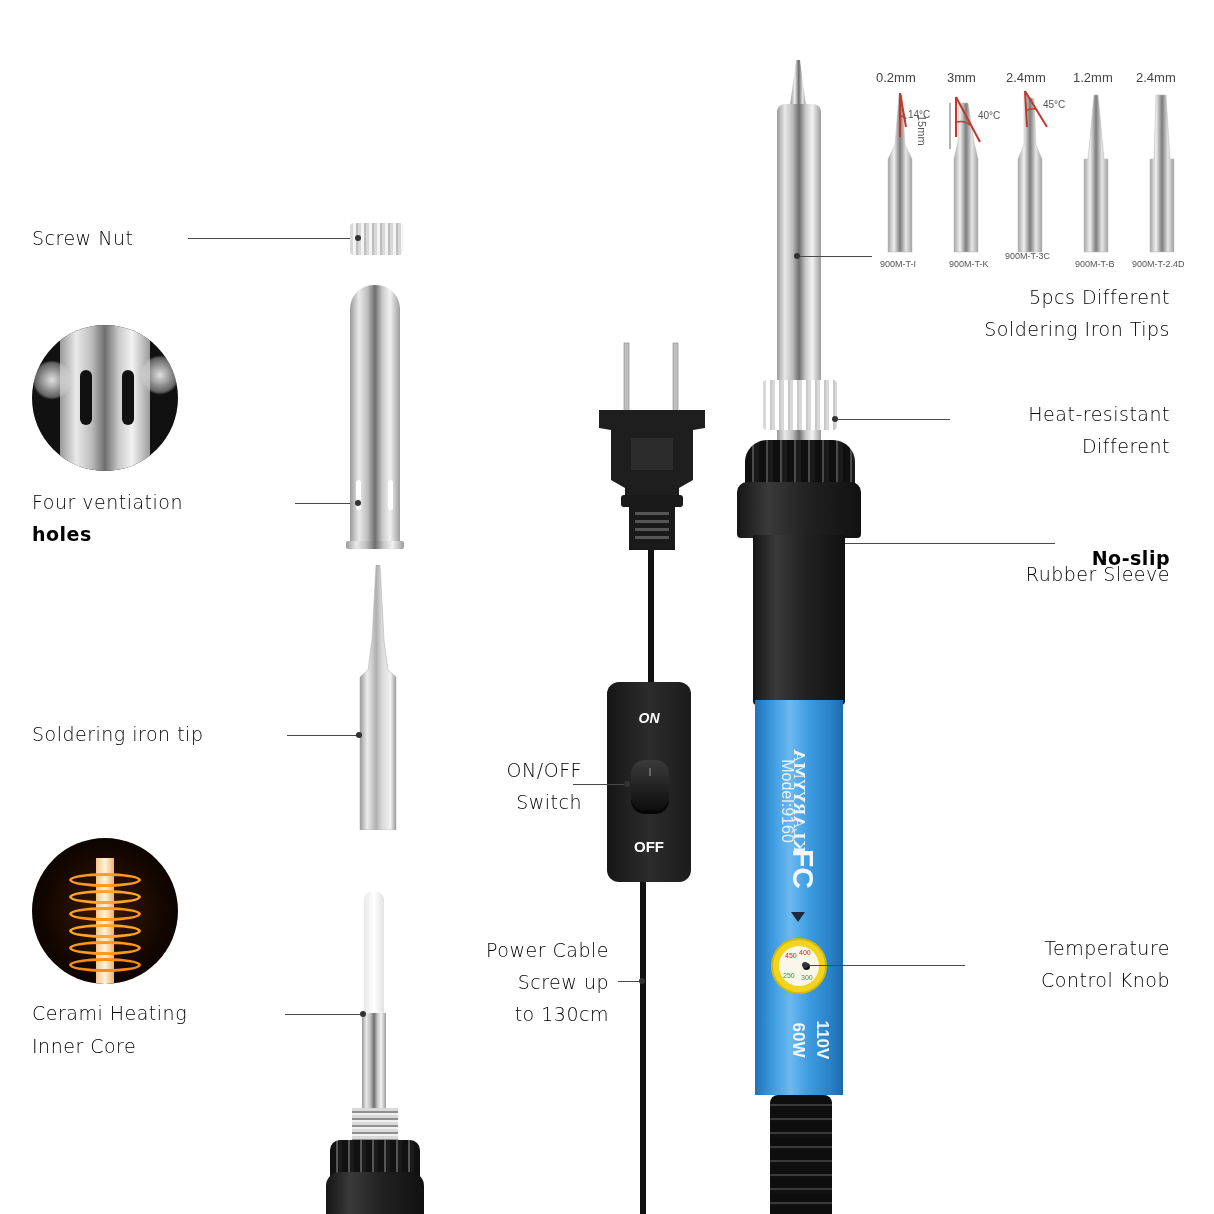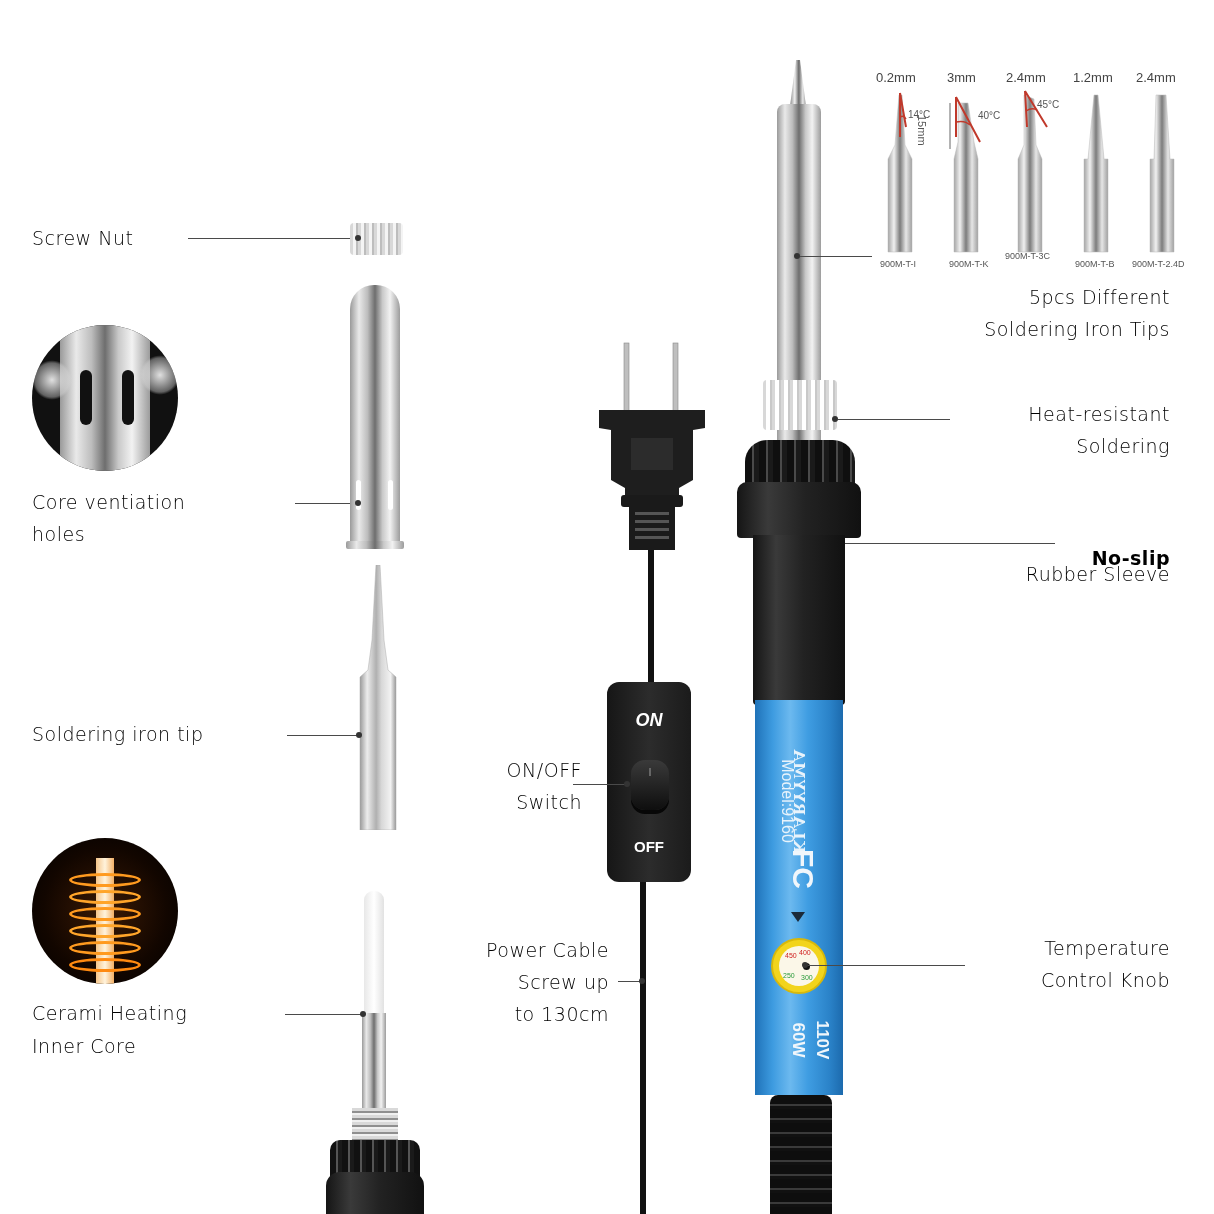--- a/index.html
+++ b/index.html
@@ -25,22 +25,22 @@
 <div class="dot" style="left:355px; top:235px;"></div>
 
 <div class="abs" style="left:32px; top:325px; width:146px; height:146px; border-radius:50%; overflow:hidden; background:#111;">
   <div class="abs metal" style="left:28px; top:0; width:90px; height:146px;"></div>
   <div class="abs" style="left:48px; top:45px; width:12px; height:55px; border-radius:6px; background:#111;"></div>
   <div class="abs" style="left:90px; top:45px; width:12px; height:55px; border-radius:6px; background:#111;"></div>
   <div class="abs" style="left:0; top:35px; width:40px; height:40px; border-radius:50%; background:radial-gradient(circle,#e0e0e0 0%,rgba(220,220,220,0.4) 60%,transparent 70%);"></div>
   <div class="abs" style="left:108px; top:30px; width:40px; height:40px; border-radius:50%; background:radial-gradient(circle,#e0e0e0 0%,rgba(220,220,220,0.4) 60%,transparent 70%);"></div>
 </div>
 
-<div class="label" style="left:32px; top:486px;">Core ventiation</div>
-<div class="label" style="left:32px; top:518px;">holes</div>
+<div class="label" style="left:32px; top:486px;">Four ventiation</div>
+<div class="label" style="left:32px; top:518px;font-weight:bold;">holes</div>
 <div class="leader" style="left:295px; top:503px; width:62px;"></div>
 
 <div class="abs metal" style="left:350px; top:285px; width:50px; height:262px; border-radius:24px 24px 3px 3px;">
   <div class="abs" style="left:6px; top:195px; width:5px; height:30px; border-radius:3px; background:#fff;"></div>
   <div class="abs" style="left:38px; top:195px; width:5px; height:30px; border-radius:3px; background:#fff;"></div>
 </div>
 <div class="abs metal" style="left:346px; top:541px; width:58px; height:8px; border-radius:2px;"></div>
 <div class="dot" style="left:355px; top:500px;"></div>
 
 <div class="label" style="left:32px; top:718px;">Soldering iron tip</div>
@@ -96,21 +96,21 @@
         <rect x="38" y="180" width="34" height="3"></rect>
         <rect x="38" y="188" width="34" height="3"></rect>
         <rect x="38" y="196" width="34" height="3"></rect>
       </g>
   </svg>
 </div>
 
 <div class="abs" style="left:648px; top:550px; width:6px; height:132px; background:#111;"></div>
 
 <div class="abs" style="left:607px; top:682px; width:84px; height:200px; border-radius:12px; background:linear-gradient(90deg,#161616,#2c2c2c,#1b1b1b);">
-  <div class="abs" style="left:0; width:84px; top:28px; text-align:center; color:#fff; font-family:'Liberation Sans',sans-serif; font-weight:bold; font-style:italic; font-size:18px;">ON</div>
+  <div class="abs" style="left:0; width:84px; top:28px; text-align:center; color:#fff; font-family:'Liberation Sans',sans-serif; font-weight:bold; font-style:italic; font-size:14px;">ON</div>
   <div class="abs" style="left:24px; top:78px; width:38px; height:50px; border-radius:14px; background:linear-gradient(180deg,#3a3a3a,#0e0e0e); box-shadow:0 4px 0 #070707;">
     <div class="abs" style="left:18px; top:8px; width:2px; height:8px; background:#666;"></div>
   </div>
   <div class="abs" style="left:0; width:84px; top:156px; text-align:center; color:#fff; font-family:'Liberation Sans',sans-serif; font-weight:bold; font-size:15px;">OFF</div>
 </div>
 
 <div class="abs" style="left:640px; top:882px; width:6px; height:332px; background:#111;"></div>
 
 <div class="label right" style="right:632px; top:754px;">ON/OFF</div>
 <div class="label right" style="right:632px; top:786px;">Switch</div>
@@ -212,33 +212,33 @@
     <path d="M30 30 Q34 28 36 32" stroke="#c0392b" stroke-width="1.5" fill="none"></path>
     <path d="M86 10 L86 50 M86 10 L110 55" stroke="#c0392b" stroke-width="2" fill="none"></path>
     <path d="M86 35 Q95 33 100 38" stroke="#c0392b" stroke-width="1.5" fill="none"></path>
     <path d="M155 4 L157 40 M155 4 L177 40" stroke="#c0392b" stroke-width="2" fill="none"></path>
     <path d="M156 24 Q162 20 167 23" stroke="#c0392b" stroke-width="1.5" fill="none"></path>
     <line x1="80" y1="16" x2="80" y2="62" stroke="#666" stroke-width="1"></line>
   </svg>
 
   <div class="tip-small-label red-free" style="left:38px; top:44px; font-size:10px;">14°C</div>
   <div class="tip-small-label" style="left:108px; top:45px; font-size:10px;">40°C</div>
-  <div class="tip-small-label" style="left:167px; top:34px; font-size:10px;">45°C</div>
+  <div class="tip-small-label" style="left:173px; top:34px; font-size:10px;">45°C</div>
   <div class="tip-small-label" style="left:58px; top:50px; font-size:11px; transform:rotate(90deg); transform-origin:left top;">15mm</div>
 
   <div class="tip-small-label" style="left:10px; top:194px;">900M-T-I</div>
   <div class="tip-small-label" style="left:79px; top:194px;">900M-T-K</div>
   <div class="tip-small-label" style="left:135px; top:186px;">900M-T-3C</div>
   <div class="tip-small-label" style="left:205px; top:194px;">900M-T-B</div>
   <div class="tip-small-label" style="left:262px; top:194px;">900M-T-2.4D</div>
 </div>
 
 <div class="label right" style="right:44px; top:281px;">5pcs Different</div>
 <div class="label right" style="right:44px; top:313px;">Soldering Iron Tips</div>
 
 <div class="label right" style="right:44px; top:398px;">Heat-resistant</div>
-<div class="label right" style="right:44px; top:430px;">Soldering</div>
+<div class="label right" style="right:44px; top:430px;">Different</div>
 
 <div class="label right" style="right:44px; top:542px;font-weight:bold;">No-slip</div>
 <div class="label right" style="right:44px; top:558px;">Rubber Sleeve</div>
 
 <div class="label right" style="right:44px; top:932px;">Temperature</div>
 <div class="label right" style="right:44px; top:964px;">Control Knob</div>
 
 </body></html>

